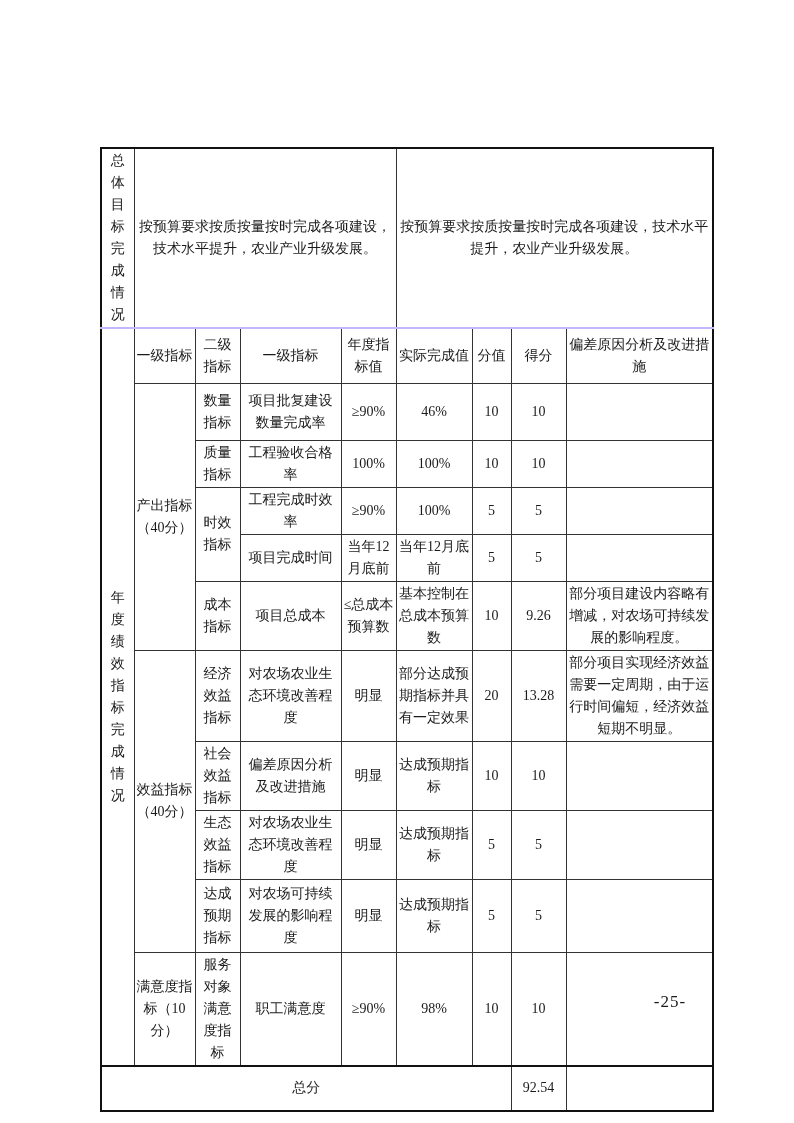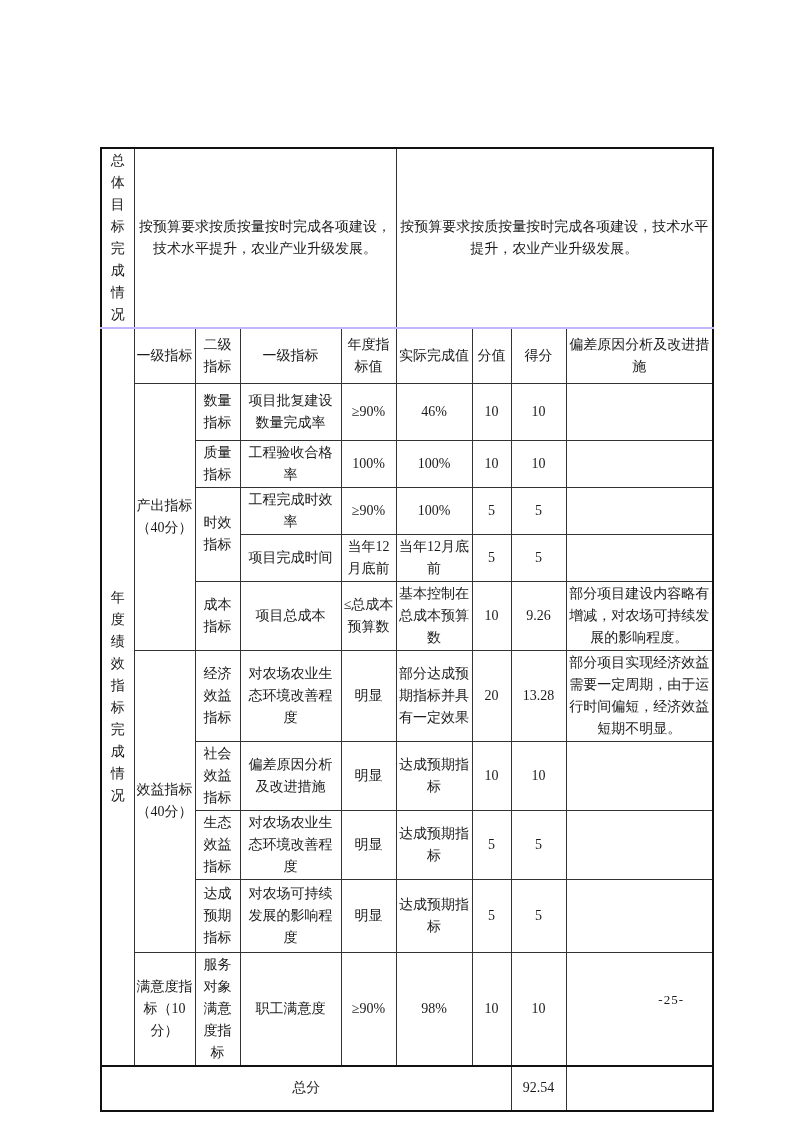--- a/index.html
+++ b/index.html
@@ -38,22 +38,22 @@
   td.vlabel{padding:0 2px;}
   td.group{padding:0 8px;}
   td.lvl2{padding:0 1px;}
   td.lvl3{padding:0 1px;margin-left:40px;}
   td.annual{padding:0 3px;}
   td.actual{padding:0 7px;margin-top:25px;}
   td.dev{padding:1px 2px;text-align:left;}
   td.dev-head{padding:0 20px;text-align:center;}
   td.hpad2{padding:0 16px;margin-top:32px;}
   .pagenum{
-    position:absolute;left:600px;top:992px;width:84px;
-    text-align:right;font-size:13px;letter-spacing:1px;
+    position:absolute;left:628px;top:992px;width:84px;
+    text-align:center;font-size:17px;letter-spacing:1px;
   }
 </style>
 </head>
 <body>
 
 <div class="page">
 
   <table class="report">
     <colgroup>
       <col style="width:33px">

